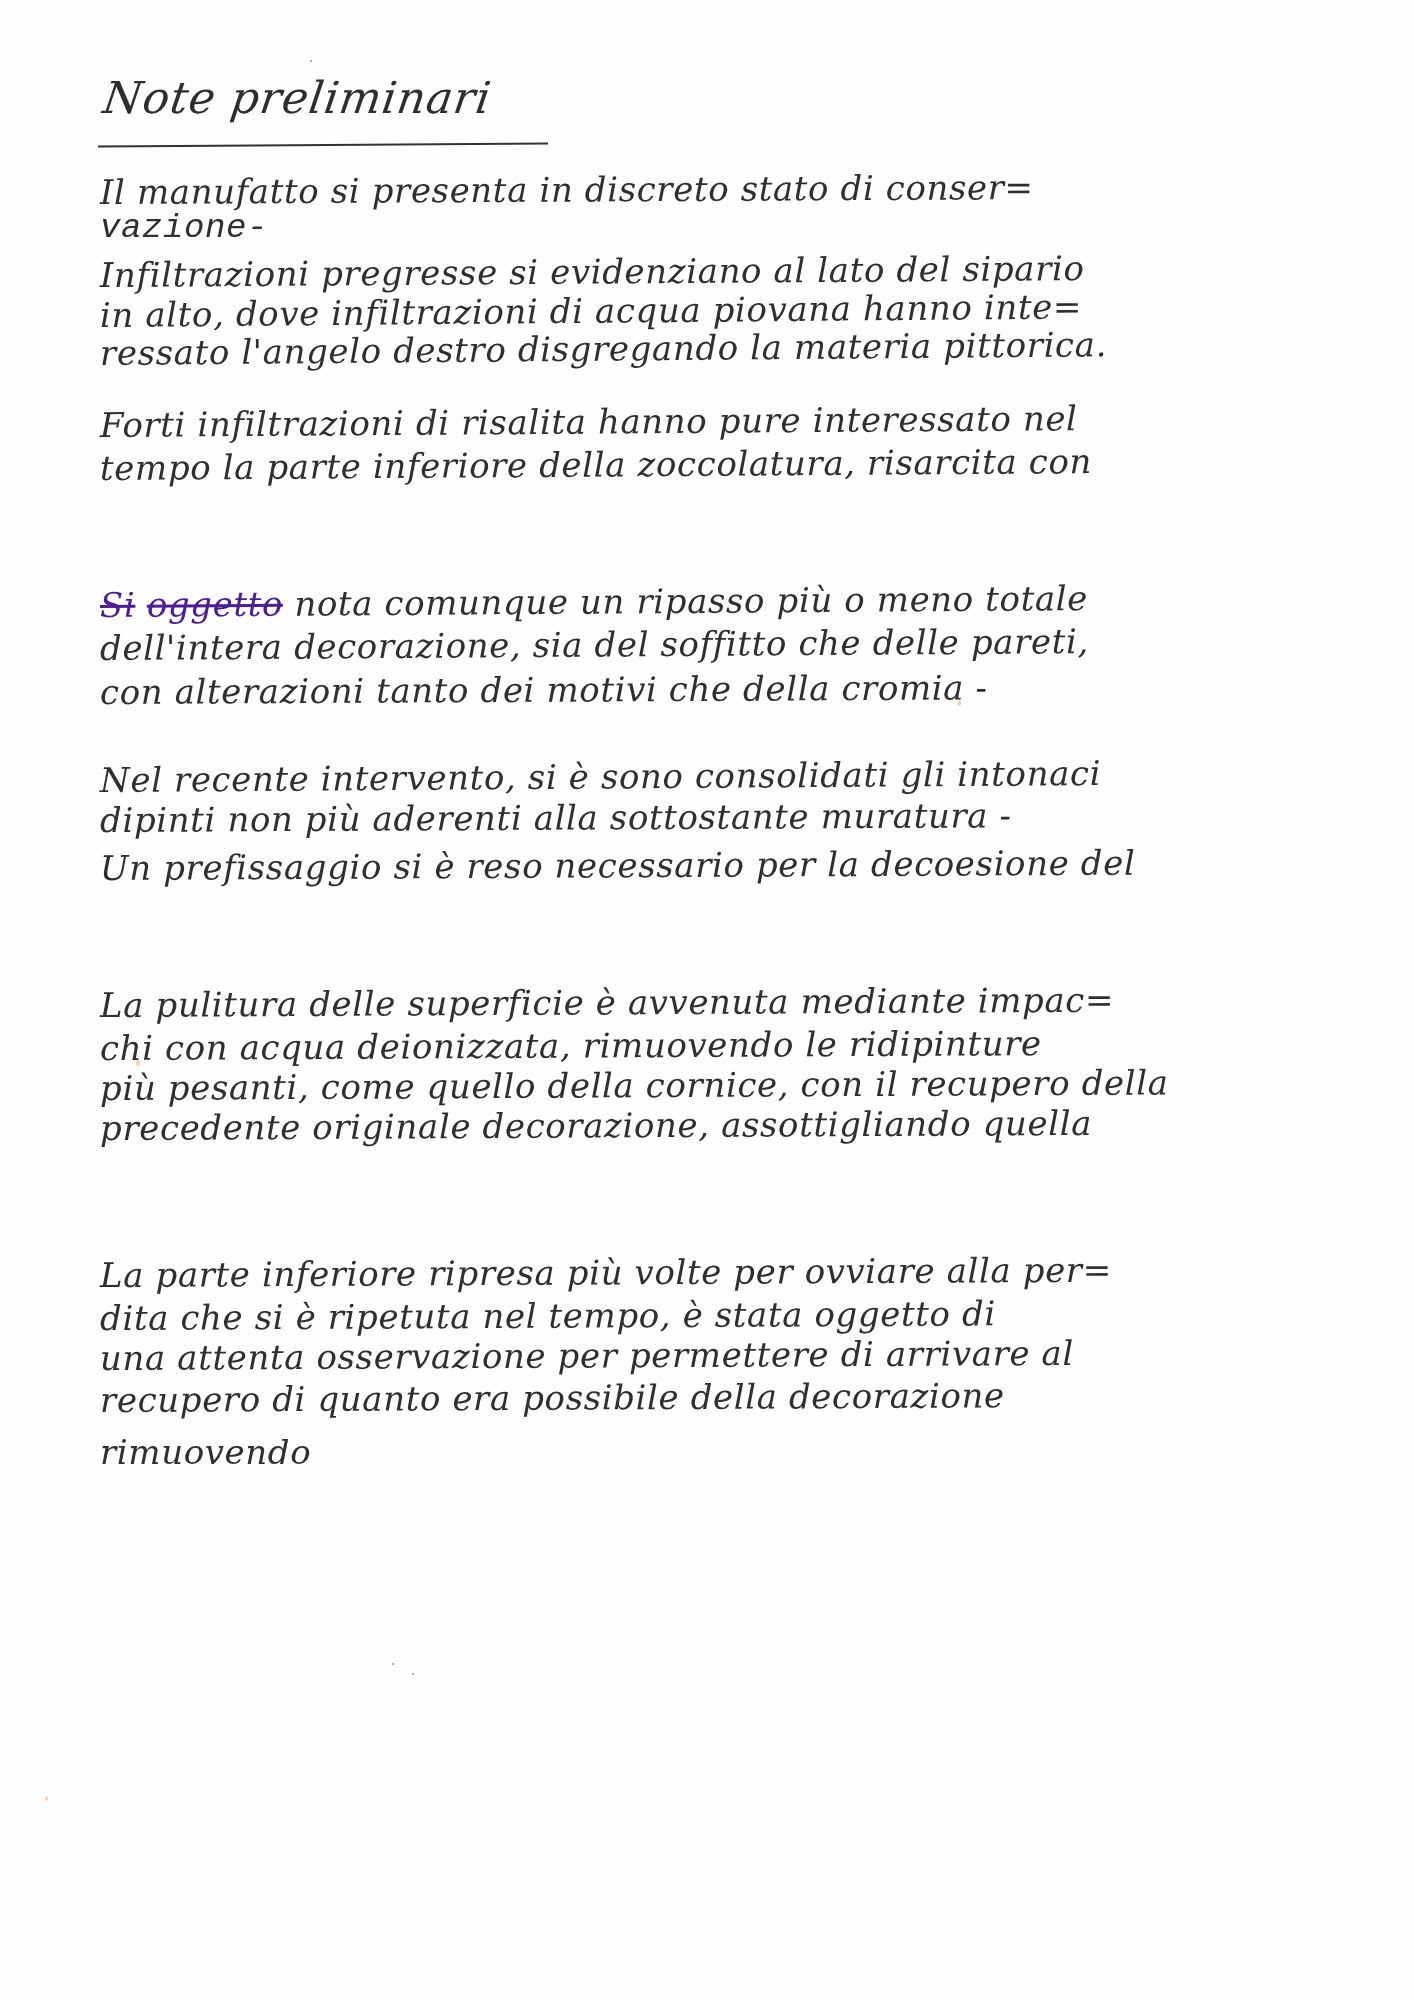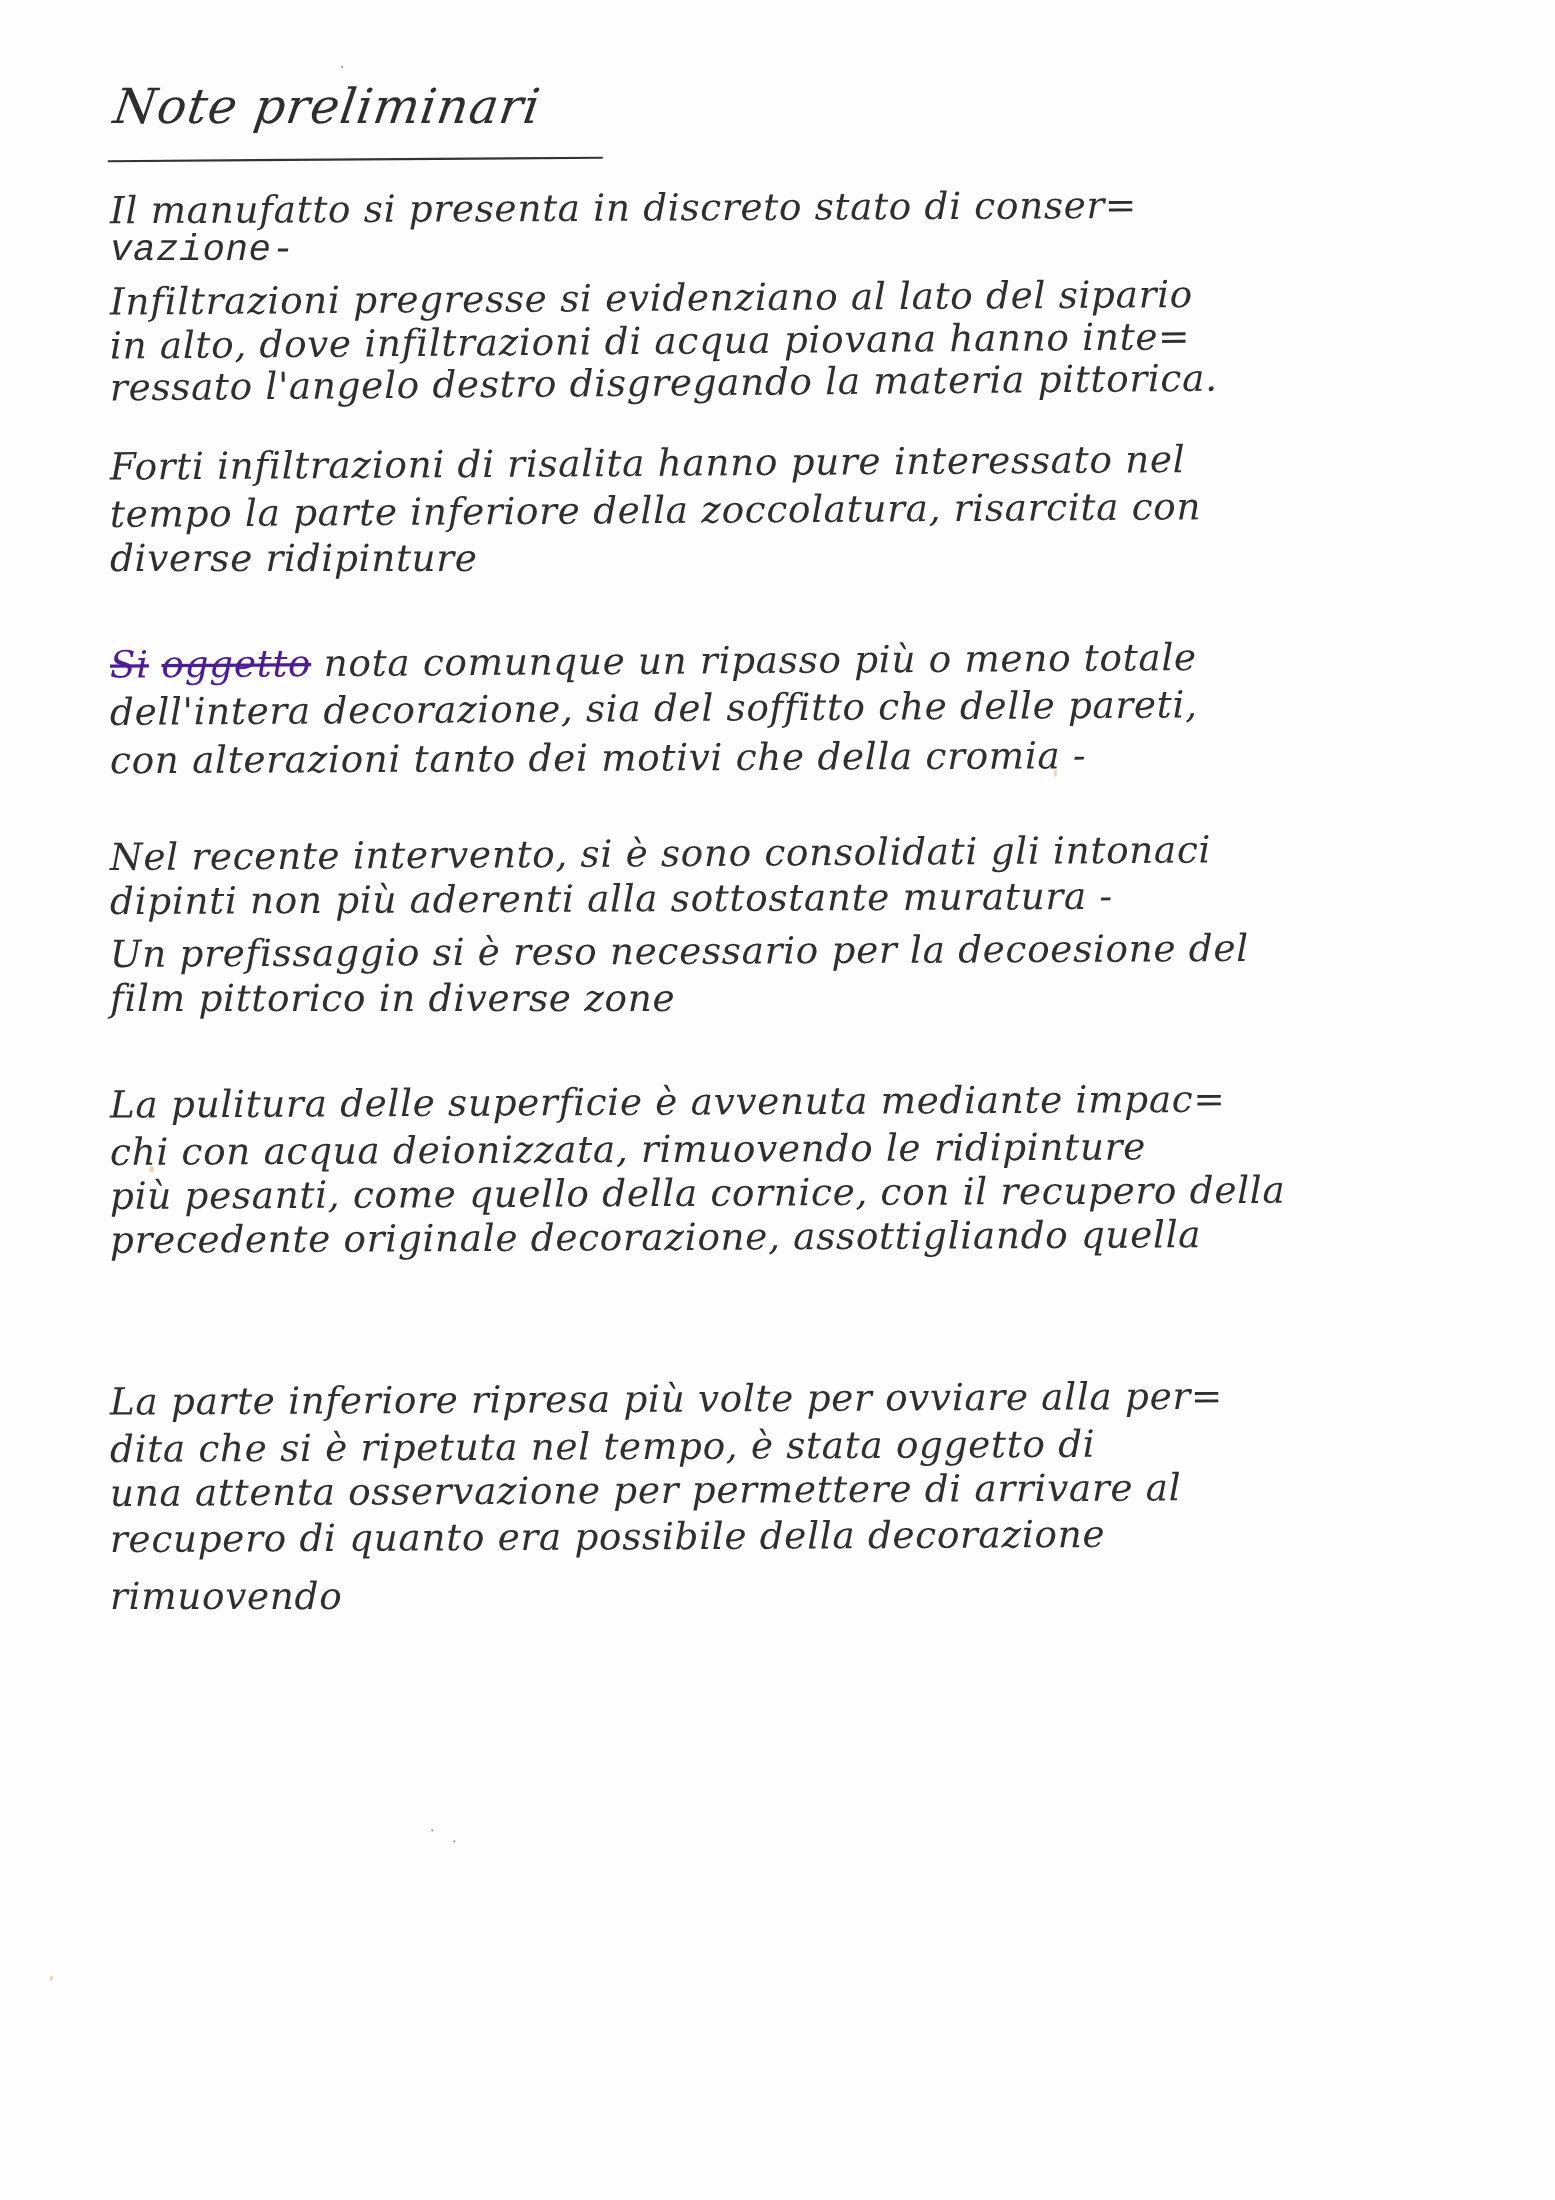--- a/index.html
+++ b/index.html
@@ -82,34 +82,32 @@
 
   <div class="line" style="top:172px; transform: rotate(-0.3deg);">Il manufatto si presenta in discreto stato di conser=</div>
   <div class="line" style="top:208px;font-family:Liberation Mono, monospace;">vazione-</div>
 
   <div class="line" style="top:255px; transform: rotate(-0.4deg);">Infiltrazioni pregresse si evidenziano al lato del sipario</div>
   <div class="line" style="top:295px; transform: rotate(-0.5deg);">in alto, dove infiltrazioni di acqua piovana hanno inte=</div>
   <div class="line" style="top:333px; transform: rotate(-0.5deg);">ressato l'angelo destro disgregando la materia pittorica.</div>
 
   <div class="line" style="top:405px; transform: rotate(-0.4deg);">Forti infiltrazioni di risalita hanno pure interessato nel</div>
   <div class="line" style="top:448px; transform: rotate(-0.4deg);">tempo la parte inferiore della zoccolatura, risarcita con</div>
-  <div class="line" style="top:488px;">diverse ridipinture</div>
 
   <div class="line" style="top:585px; transform: rotate(-0.4deg);">
     <span class="strike">Si</span>
     <span class="strike">oggetto</span>
     <span>nota comunque un ripasso più o meno totale</span>
   </div>
   <div class="line" style="top:628px; transform: rotate(-0.4deg);">dell'intera decorazione, sia del soffitto che delle pareti,</div>
   <div class="line" style="top:672px; transform: rotate(-0.3deg);">con alterazioni tanto dei motivi che della cromia -</div>
 
   <div class="line" style="top:760px; transform: rotate(-0.4deg);">Nel recente intervento, si è sono consolidati gli intonaci</div>
   <div class="line" style="top:800px; transform: rotate(-0.3deg);">dipinti non più aderenti alla sottostante muratura -</div>
   <div class="line" style="top:848px; transform: rotate(-0.3deg);">Un prefissaggio si è reso necessario per la decoesione del</div>
-  <div class="line" style="top:888px;">film pittorico in diverse zone</div>
 
   <div class="line" style="top:985px; transform: rotate(-0.3deg);">La pulitura delle superficie è avvenuta mediante impac=</div>
   <div class="line" style="top:1028px; transform: rotate(-0.3deg);">chi con acqua deionizzata, rimuovendo le ridipinture</div>
   <div class="line" style="top:1068px; transform: rotate(-0.3deg);">più pesanti, come quello della cornice, con il recupero della</div>
   <div class="line" style="top:1108px; transform: rotate(-0.3deg);">precedente originale decorazione, assottigliando quella</div>
 
   <div class="line" style="top:1255px; transform: rotate(-0.3deg);">La parte inferiore ripresa più volte per ovviare alla per=</div>
   <div class="line" style="top:1298px; transform: rotate(-0.3deg);">dita che si è ripetuta nel tempo, è stata oggetto di</div>
   <div class="line" style="top:1338px; transform: rotate(-0.3deg);">una attenta osservazione per permettere di arrivare al</div>
   <div class="line" style="top:1380px; transform: rotate(-0.3deg);">recupero di quanto era possibile della decorazione</div>

